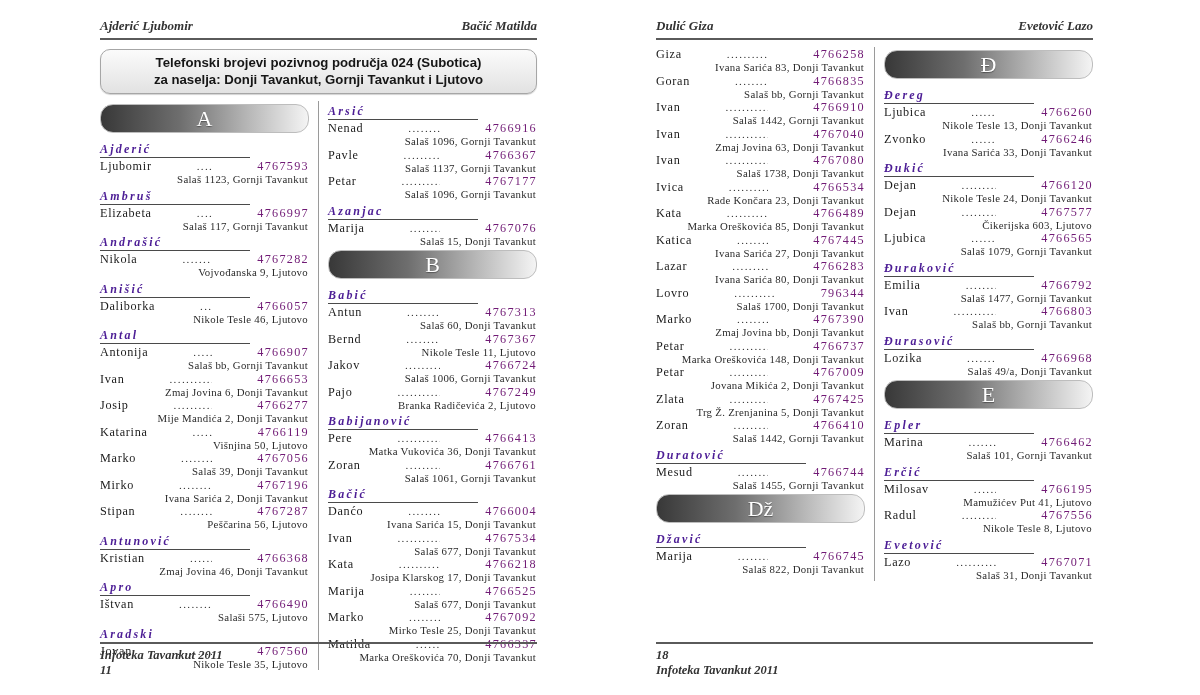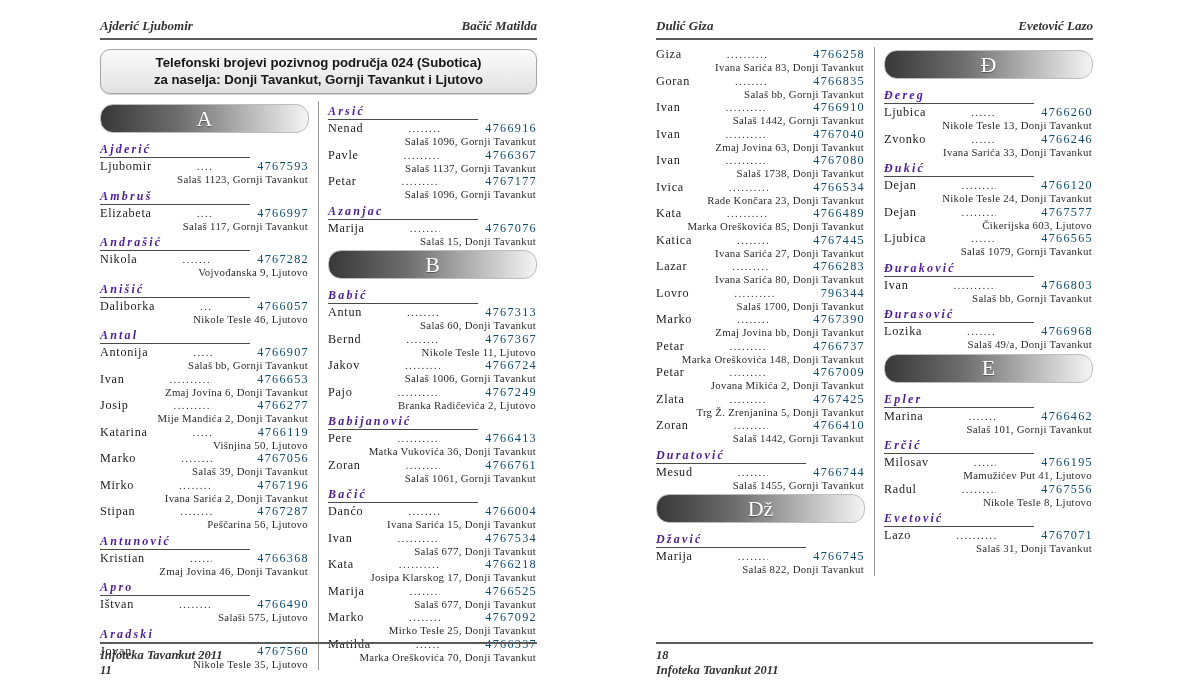--- a/index.html
+++ b/index.html
@@ -34,21 +34,21 @@
 
   .surname{font-style:italic;font-weight:bold;font-size:12px;line-height:14px;
     letter-spacing:2.2px;color:#4c1d95;border-bottom:1px solid #4a4a4a;
     width:72%;padding:2px 0 1px;margin:1px 0 1px;white-space:nowrap;}
 
   .entry-line{display:flex;align-items:baseline;font-size:12.2px;line-height:14px;color:#1b1b1b;gap:44px;}
   .entry-name{letter-spacing:0.7px;white-space:nowrap;}
   .leader{flex:1;overflow:hidden;white-space:nowrap;margin:0 1px;color:#2e2e2e;}
   .leader::after{content:"....................................................................";
     letter-spacing:1.4px;font-size:11px;}
-  .entry-number{letter-spacing:1.3px;white-space:nowrap;color:#0c4a6e;}
+  .entry-number{letter-spacing:1.3px;white-space:nowrap;color:#701a75;}
   .entry-addr{text-align:right;font-size:10.8px;line-height:12.5px;color:#2b2b2b;
     letter-spacing:0.3px;padding-right:1px;}
 
   .page-footer{position:absolute;left:0;right:0;bottom:0;border-top:2px solid #5a5a5a;
     padding-top:4px;display:flex;justify-content:space-between;
     font-style:italic;font-weight:bold;font-size:12.5px;color:#333;flex-direction:column;}
 </style>
 </head>
 <body>
 
@@ -523,20 +523,28 @@
           <div class="entry-line">
             <span class="entry-name">Ljubica</span>
             <span class="leader"></span>
             <span class="entry-number">4766565</span>
           </div>
           <div class="entry-addr">Salaš 1079, Gornji Tavankut</div>
         </div>
         <div class="surname">Đuraković</div>
         <div>
           <div class="entry-line">
+            <span class="entry-name">Emilia</span>
+            <span class="leader"></span>
+            <span class="entry-number">4766792</span>
+          </div>
+          <div class="entry-addr">Salaš 1477, Gornji Tavankut</div>
+        </div>
+        <div>
+          <div class="entry-line">
             <span class="entry-name">Ivan</span>
             <span class="leader"></span>
             <span class="entry-number">4766803</span>
           </div>
           <div class="entry-addr">Salaš bb, Gornji Tavankut</div>
         </div>
         <div class="surname">Đurasović</div>
         <div>
           <div class="entry-line">
             <span class="entry-name">Lozika</span>

